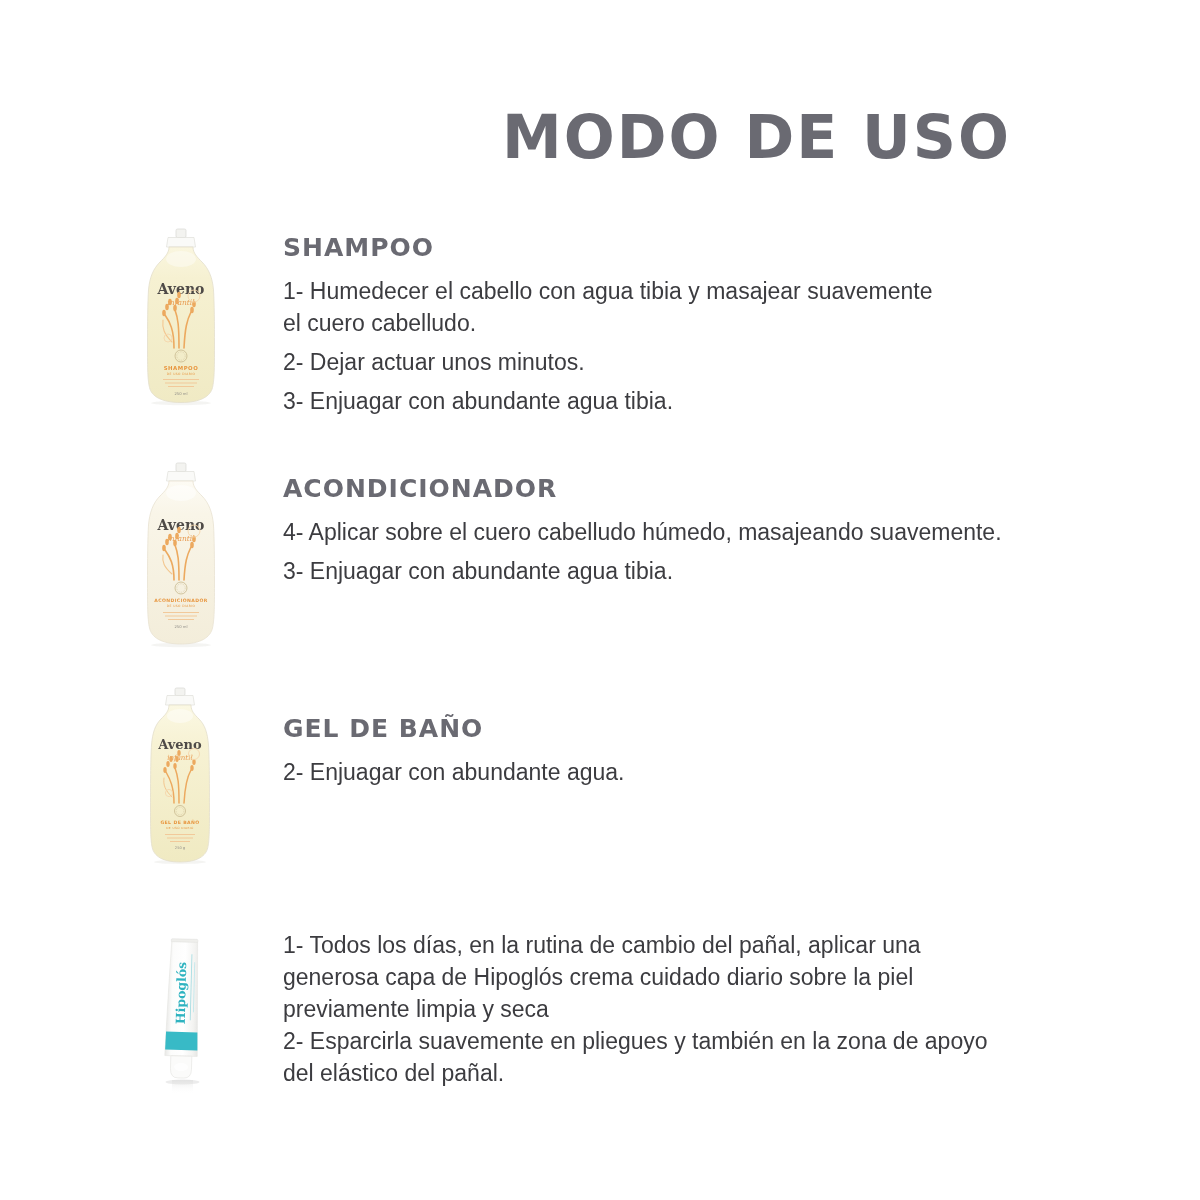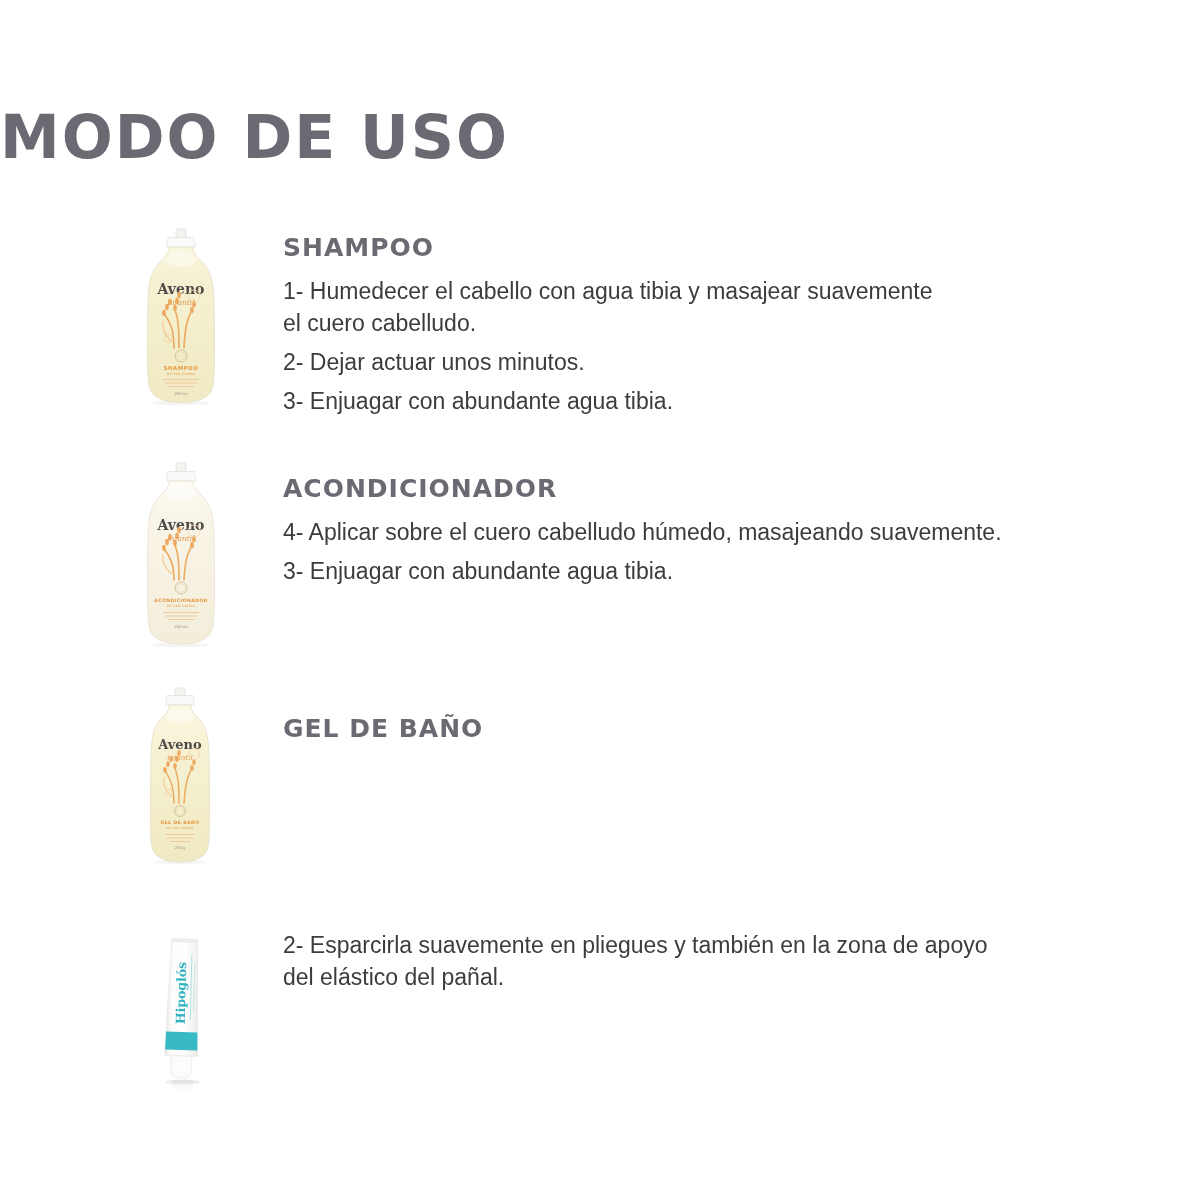--- a/index.html
+++ b/index.html
@@ -1,23 +1,23 @@
 <!DOCTYPE html>
 <html lang="es"><head>
 <meta charset="utf-8">
 <style>
   html,body{margin:0;padding:0;background:#ffffff;}
   .canvas{
     position:relative;width:1200px;height:1200px;background:#ffffff;overflow:hidden;
     font-family:"Liberation Sans",sans-serif;
   }
   .page-title{
-    position:absolute;left:0;top:102px;width:983px;text-align:left;
+    position:absolute;left:0;top:102px;width:983px;text-align:right;
     font-family:"DejaVu Sans",sans-serif;font-weight:bold;
-    font-size:60px;letter-spacing:2px;color:#6a6a72;margin:0;
+    font-size:60px;letter-spacing:2px;color:#6a6a72;margin:0;padding-left:28px;
   }
   .product{position:absolute;}
   .product svg{display:block;width:100%;height:100%;}
   .content{position:absolute;left:283px;width:830px;}
   .content h2{
     margin:0 0 13px 0;font-family:"DejaVu Sans",sans-serif;font-weight:bold;
     font-size:25px;letter-spacing:1px;color:#6a6a72;
   }
   .steps p{
     margin:0 0 7px 0;font-size:23px;line-height:32px;color:#3c3c40;
@@ -189,20 +189,21 @@
         <rect x="19" y="147" width="30" height="1"></rect>
           <rect x="21" y="150.5" width="26" height="1"></rect>
           <rect x="24" y="154" width="20" height="1"></rect>
       </g>
       <text x="34" y="162" text-anchor="middle" font-family="DejaVu Sans, sans-serif" font-size="3.6" fill="#908e88">250 g</text>
     </svg>
   </div>
   <div class="content" style="top:714px;">
     <h2>GEL DE BAÑO</h2>
     <div class="steps">
+      <p>2- Enjuagar con abundante agua.</p>
     </div>
   </div>
 
   <div class="product" style="left:152px;top:936px;width:60px;height:160px;">
     <svg viewBox="0 0 60 160">
       <defs>
         <linearGradient id="tubegrad" x1="0" y1="0" x2="1" y2="0">
           <stop offset="0" stop-color="#e8e8e6"></stop>
             <stop offset="0.18" stop-color="#fcfcfb"></stop>
           <stop offset="0.55" stop-color="#ffffff"></stop>
@@ -225,18 +226,21 @@
           <rect x="38" y="18" width="0.9" height="66" fill="#a9dde2"></rect>
           <rect x="41" y="26" width="0.9" height="50" fill="#c3e7eb"></rect>
         </g>
       </g>
       <ellipse cx="30.5" cy="146" rx="17" ry="2.6" fill="#dcdcdc" opacity="0.55"></ellipse>
       <rect x="20" y="144" width="21" height="14" fill="url(#fade)"></rect>
     </svg>
   </div>
   <div class="content" style="top:929px;">
     <div class="steps tight">
+      <p>1- Todos los días, en la rutina de cambio del pañal, aplicar una
+generosa capa de Hipoglós crema cuidado diario sobre la piel
+previamente limpia y seca</p>
       <p>2- Esparcirla suavemente en pliegues y también en la zona de apoyo
 del elástico del pañal.</p>
     </div>
   </div>
 
 </div>
 
 </body></html>

